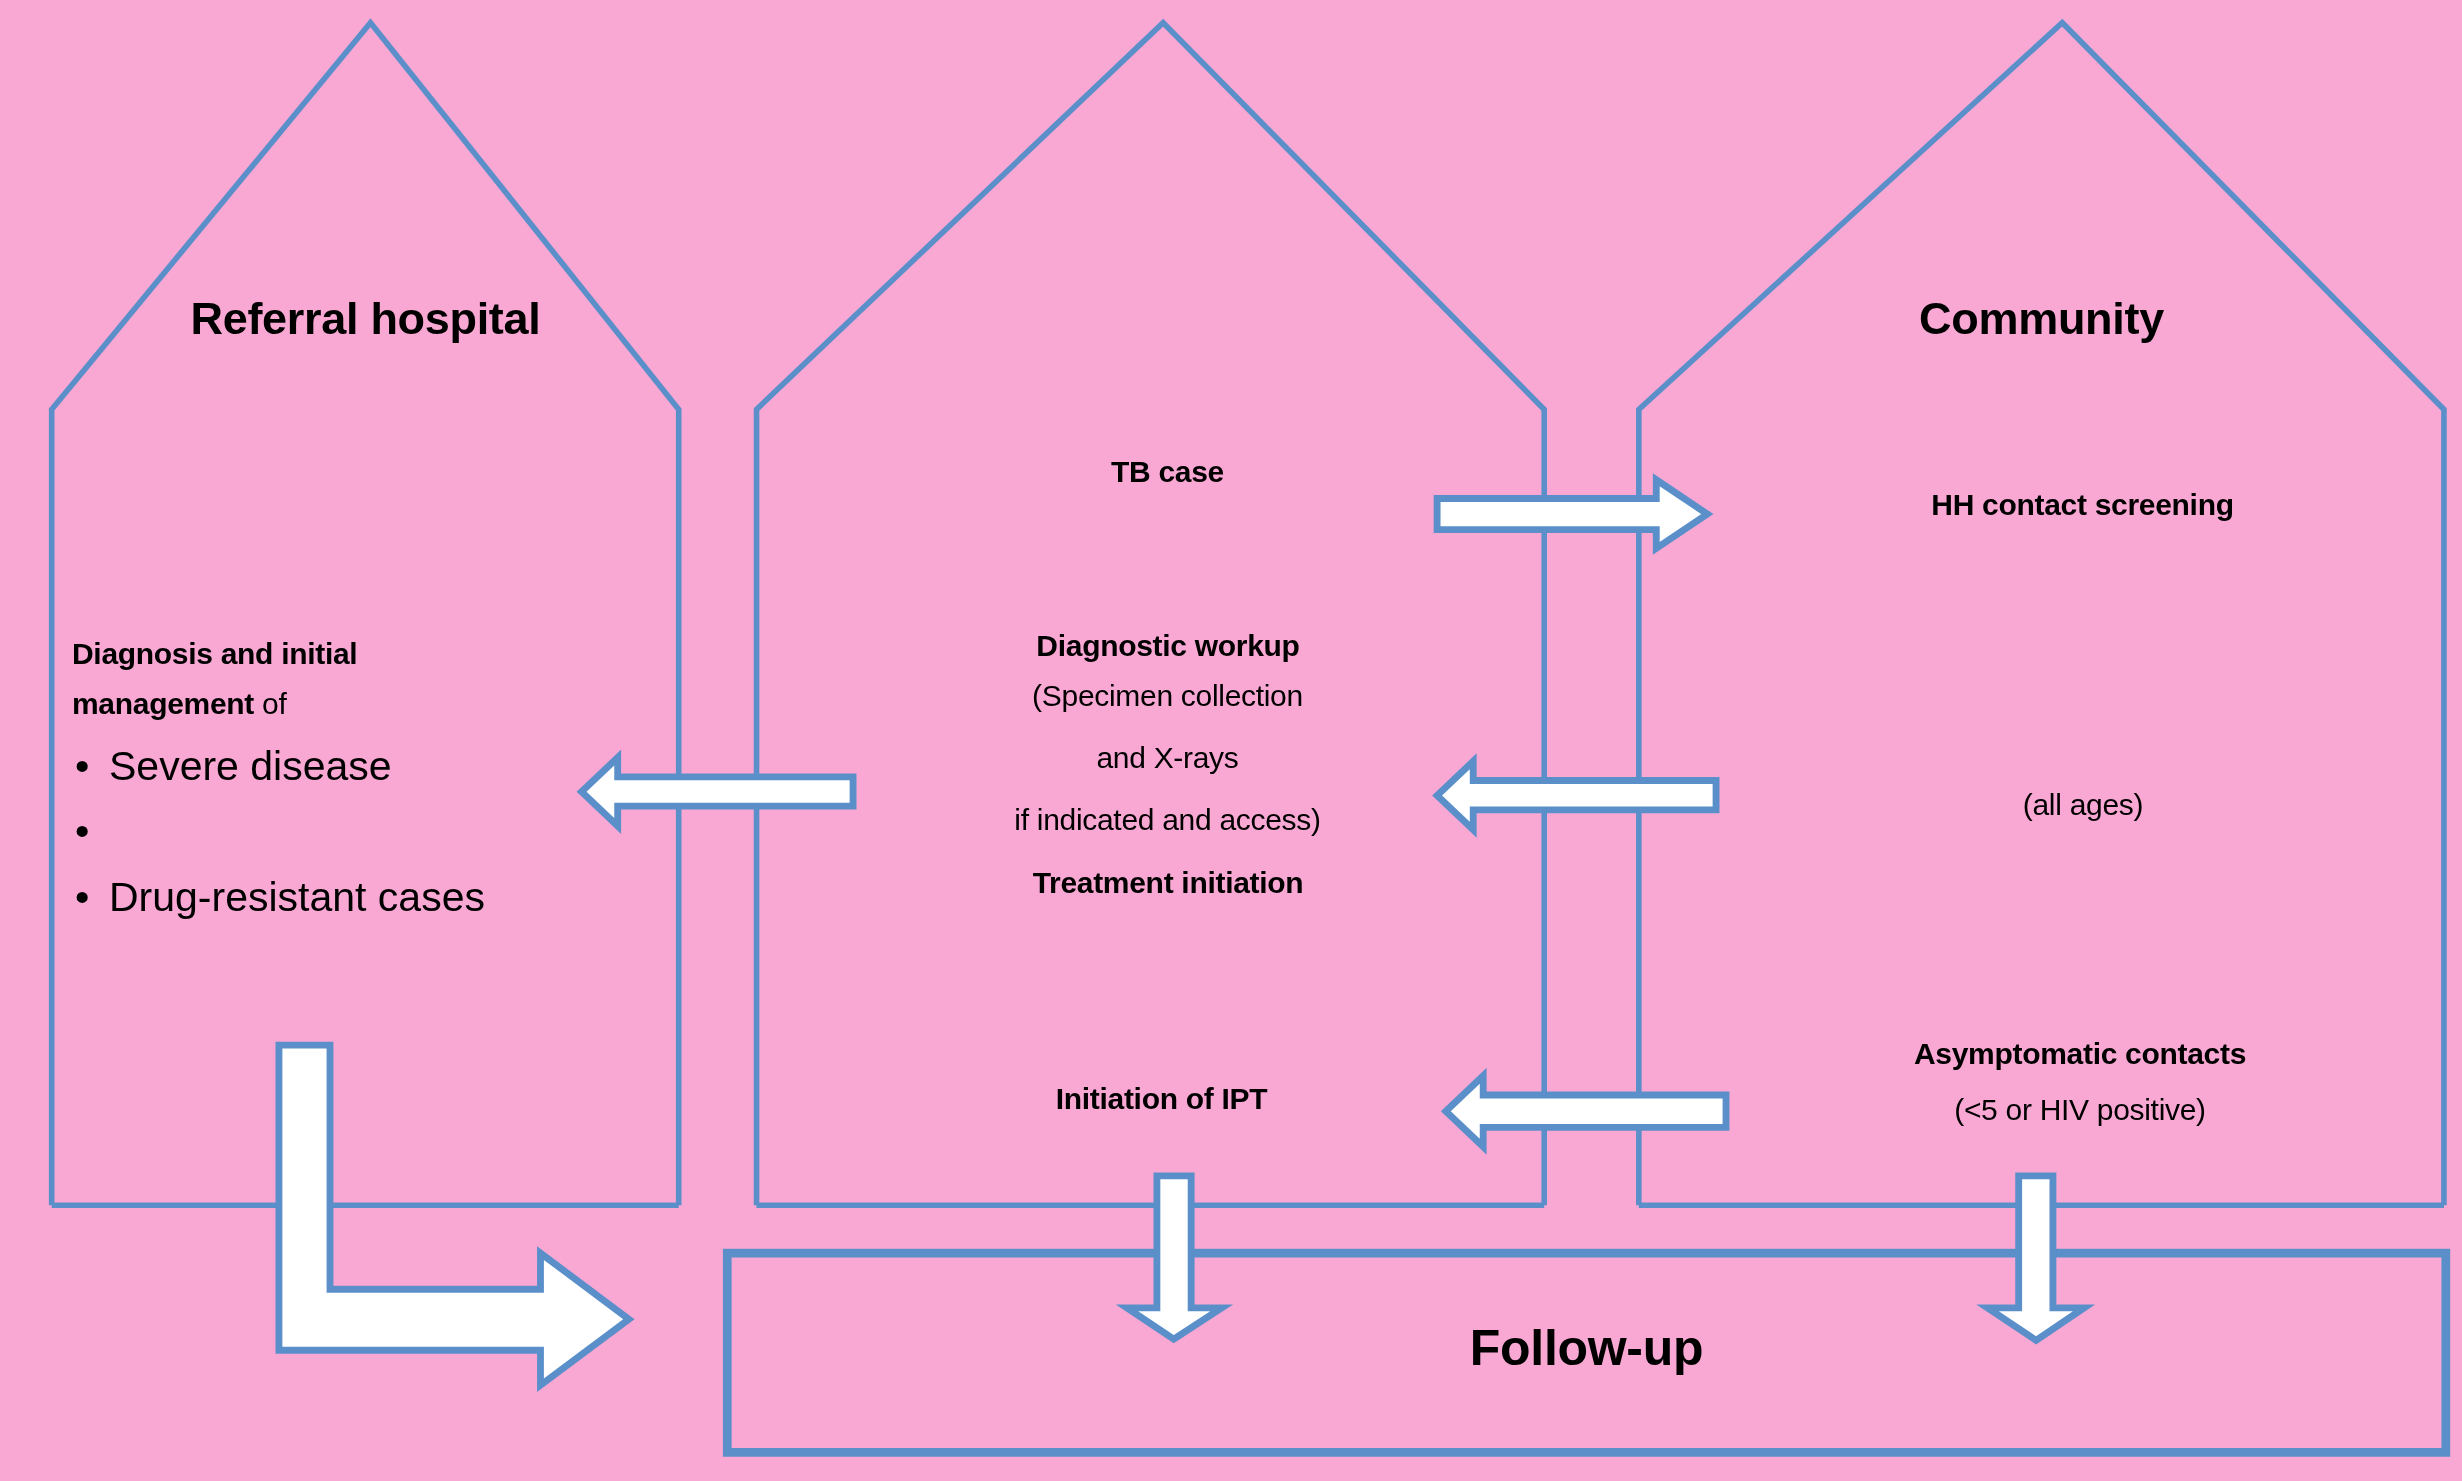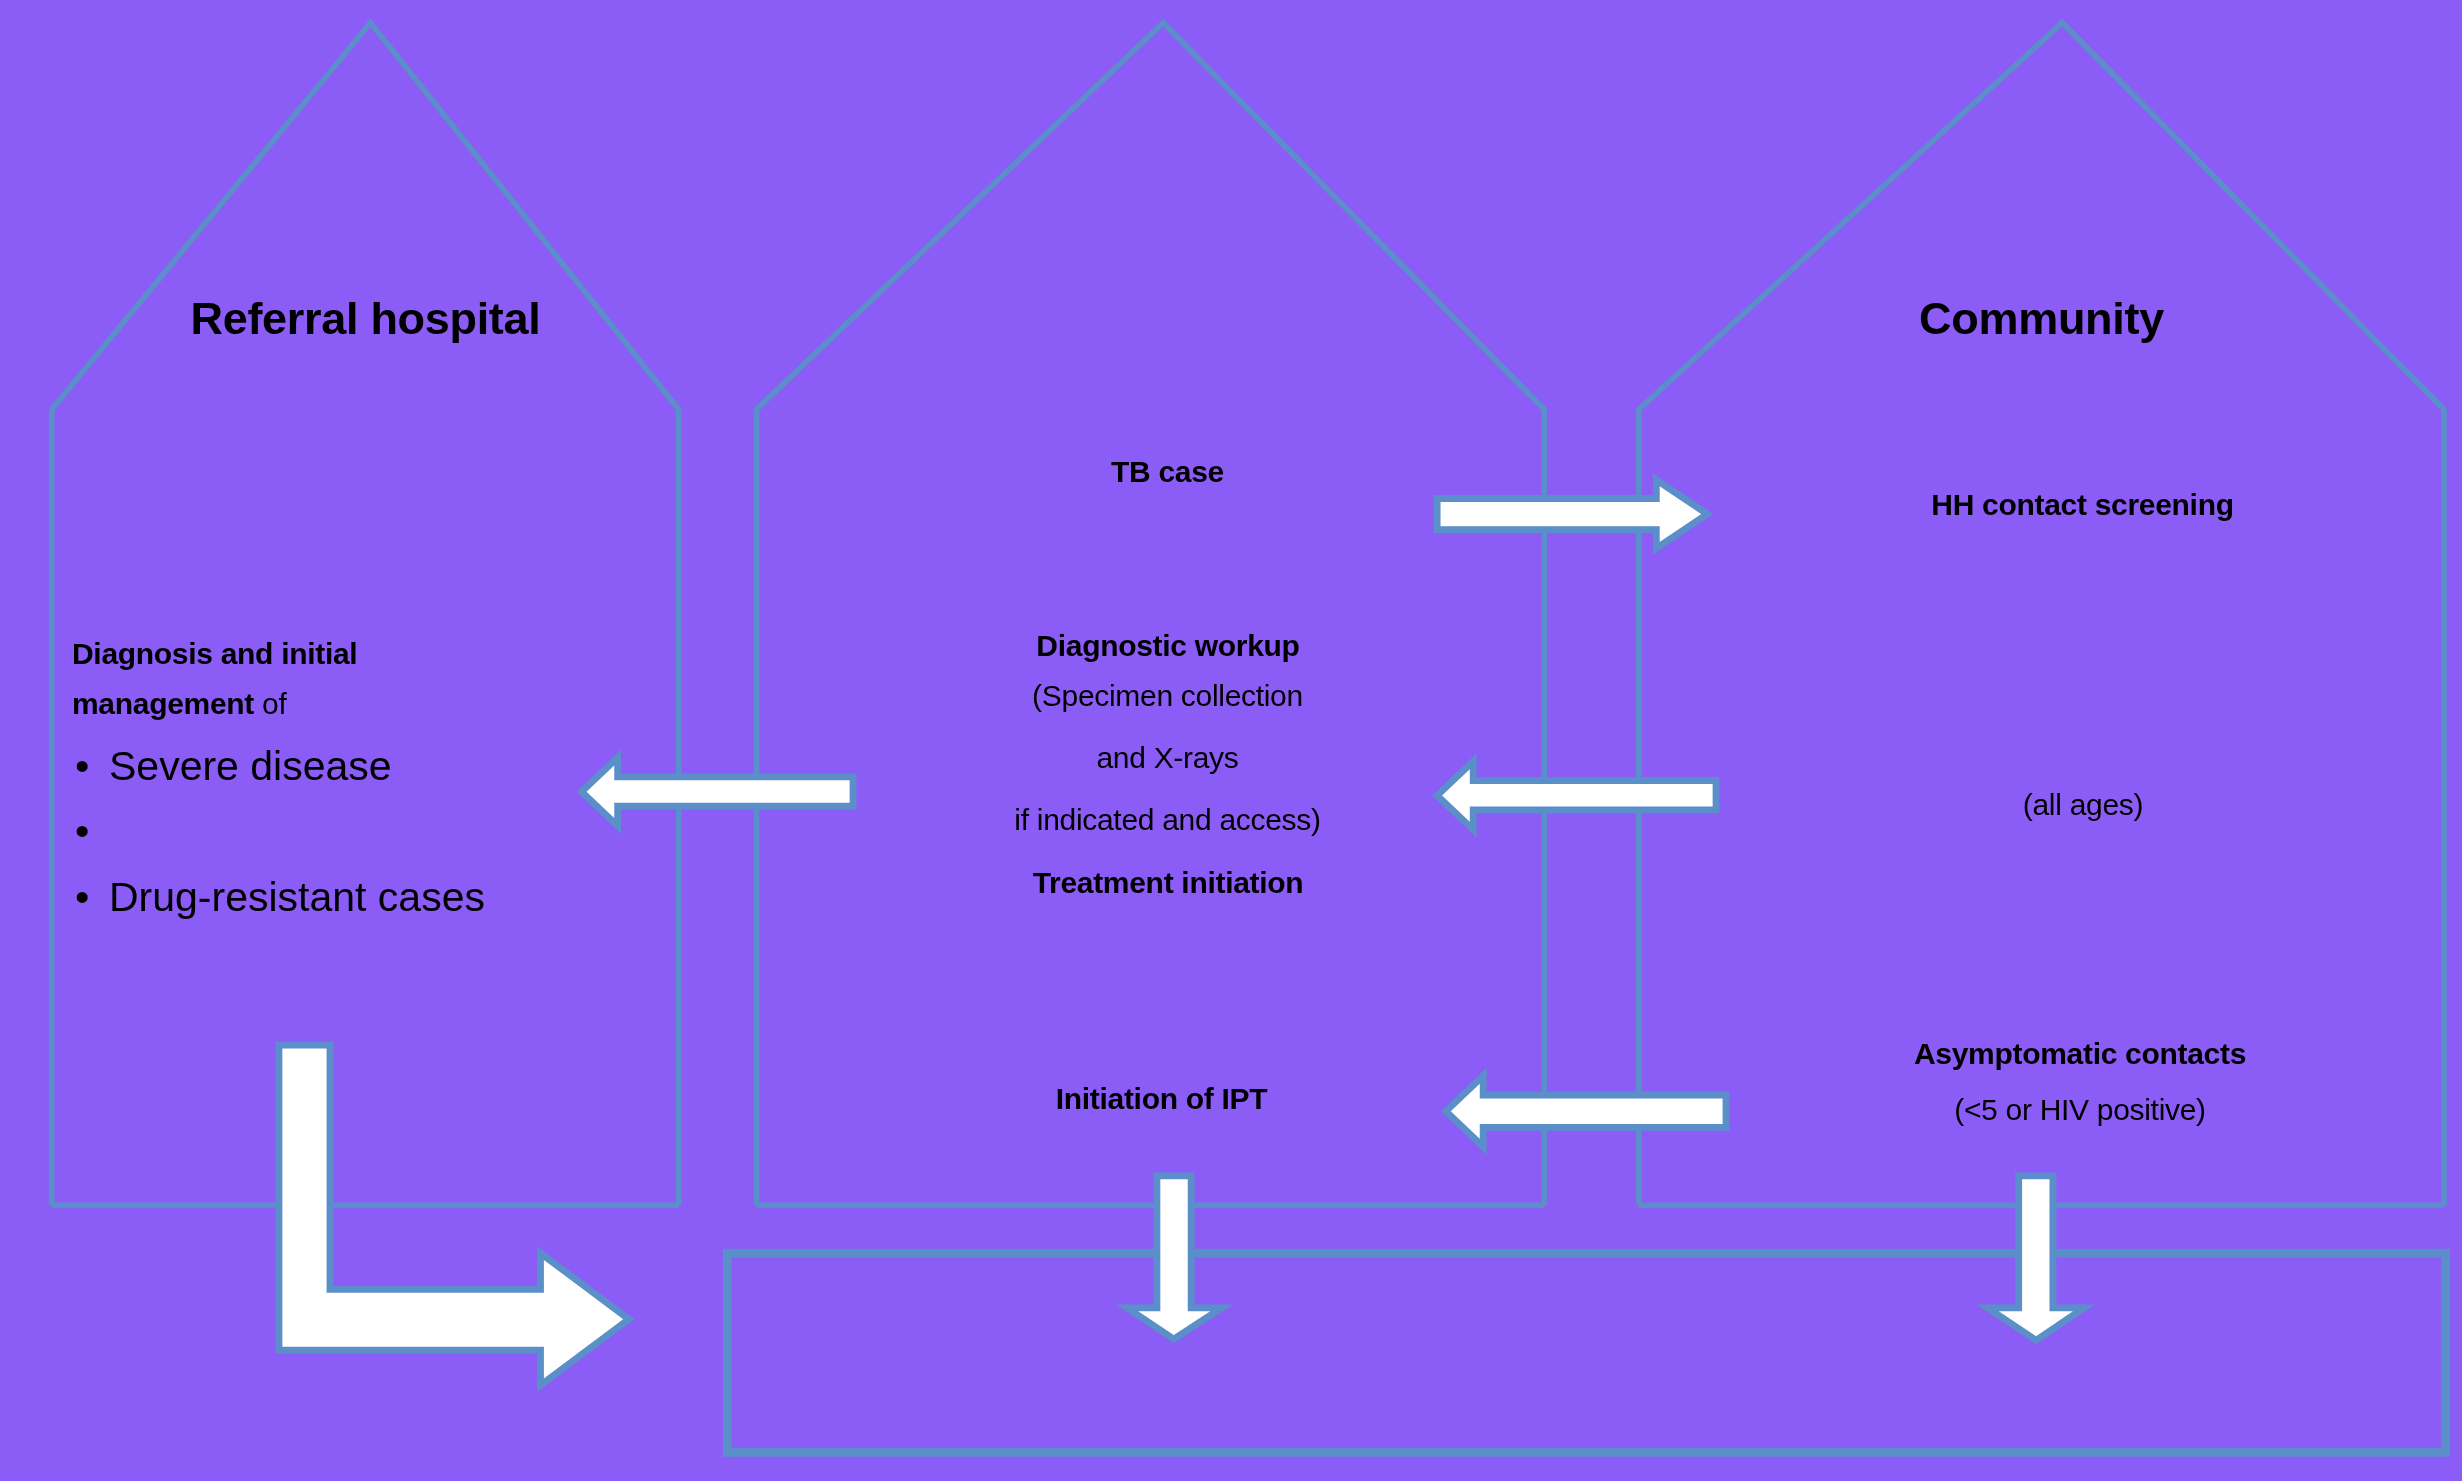--- a/index.html
+++ b/index.html
@@ -1,21 +1,21 @@
 <!DOCTYPE html>
 <html style="font-size:10px"><head>
 <meta charset="utf-8">
 <style>
   html,body{margin:0;padding:0;background:#ffffff;}
   body{font-family:"Liberation Sans", sans-serif;}
   #stage{
     position:relative;
     width:2462px;
     height:1482px;
-    background:#8b5cf6;
+    background:#f9a8d4;
     overflow:hidden;
   }
   #svg-layer{
     position:absolute;
     left:0;top:0;
     width:2462px;
     height:1482px;
   }
   .txt{
     position:absolute;
@@ -120,15 +120,16 @@
 
   <div class="txt body-lg bold ctr" style="left:1737px; top:458px; width:691px;margin-top:30px;">HH contact screening</div>
 
 
   <div class="txt body-lg ctr" style="left:1731px; top:788px; width:704px;">(all ages)</div>
 
   <div class="txt body-lg bold ctr" style="left:1719px; top:1037px; width:722px;">Asymptomatic contacts</div>
 
   <div class="txt body-lg ctr" style="left:1719px; top:1093px; width:722px;">(&lt;5 or HIV positive)</div>
 
+  <div class="txt ctr" style="left:727px; top:1320px; width:1719px; font-size:50px; font-weight:bold;">Follow-up</div>
 
 </div>
 
 
 </body></html>

